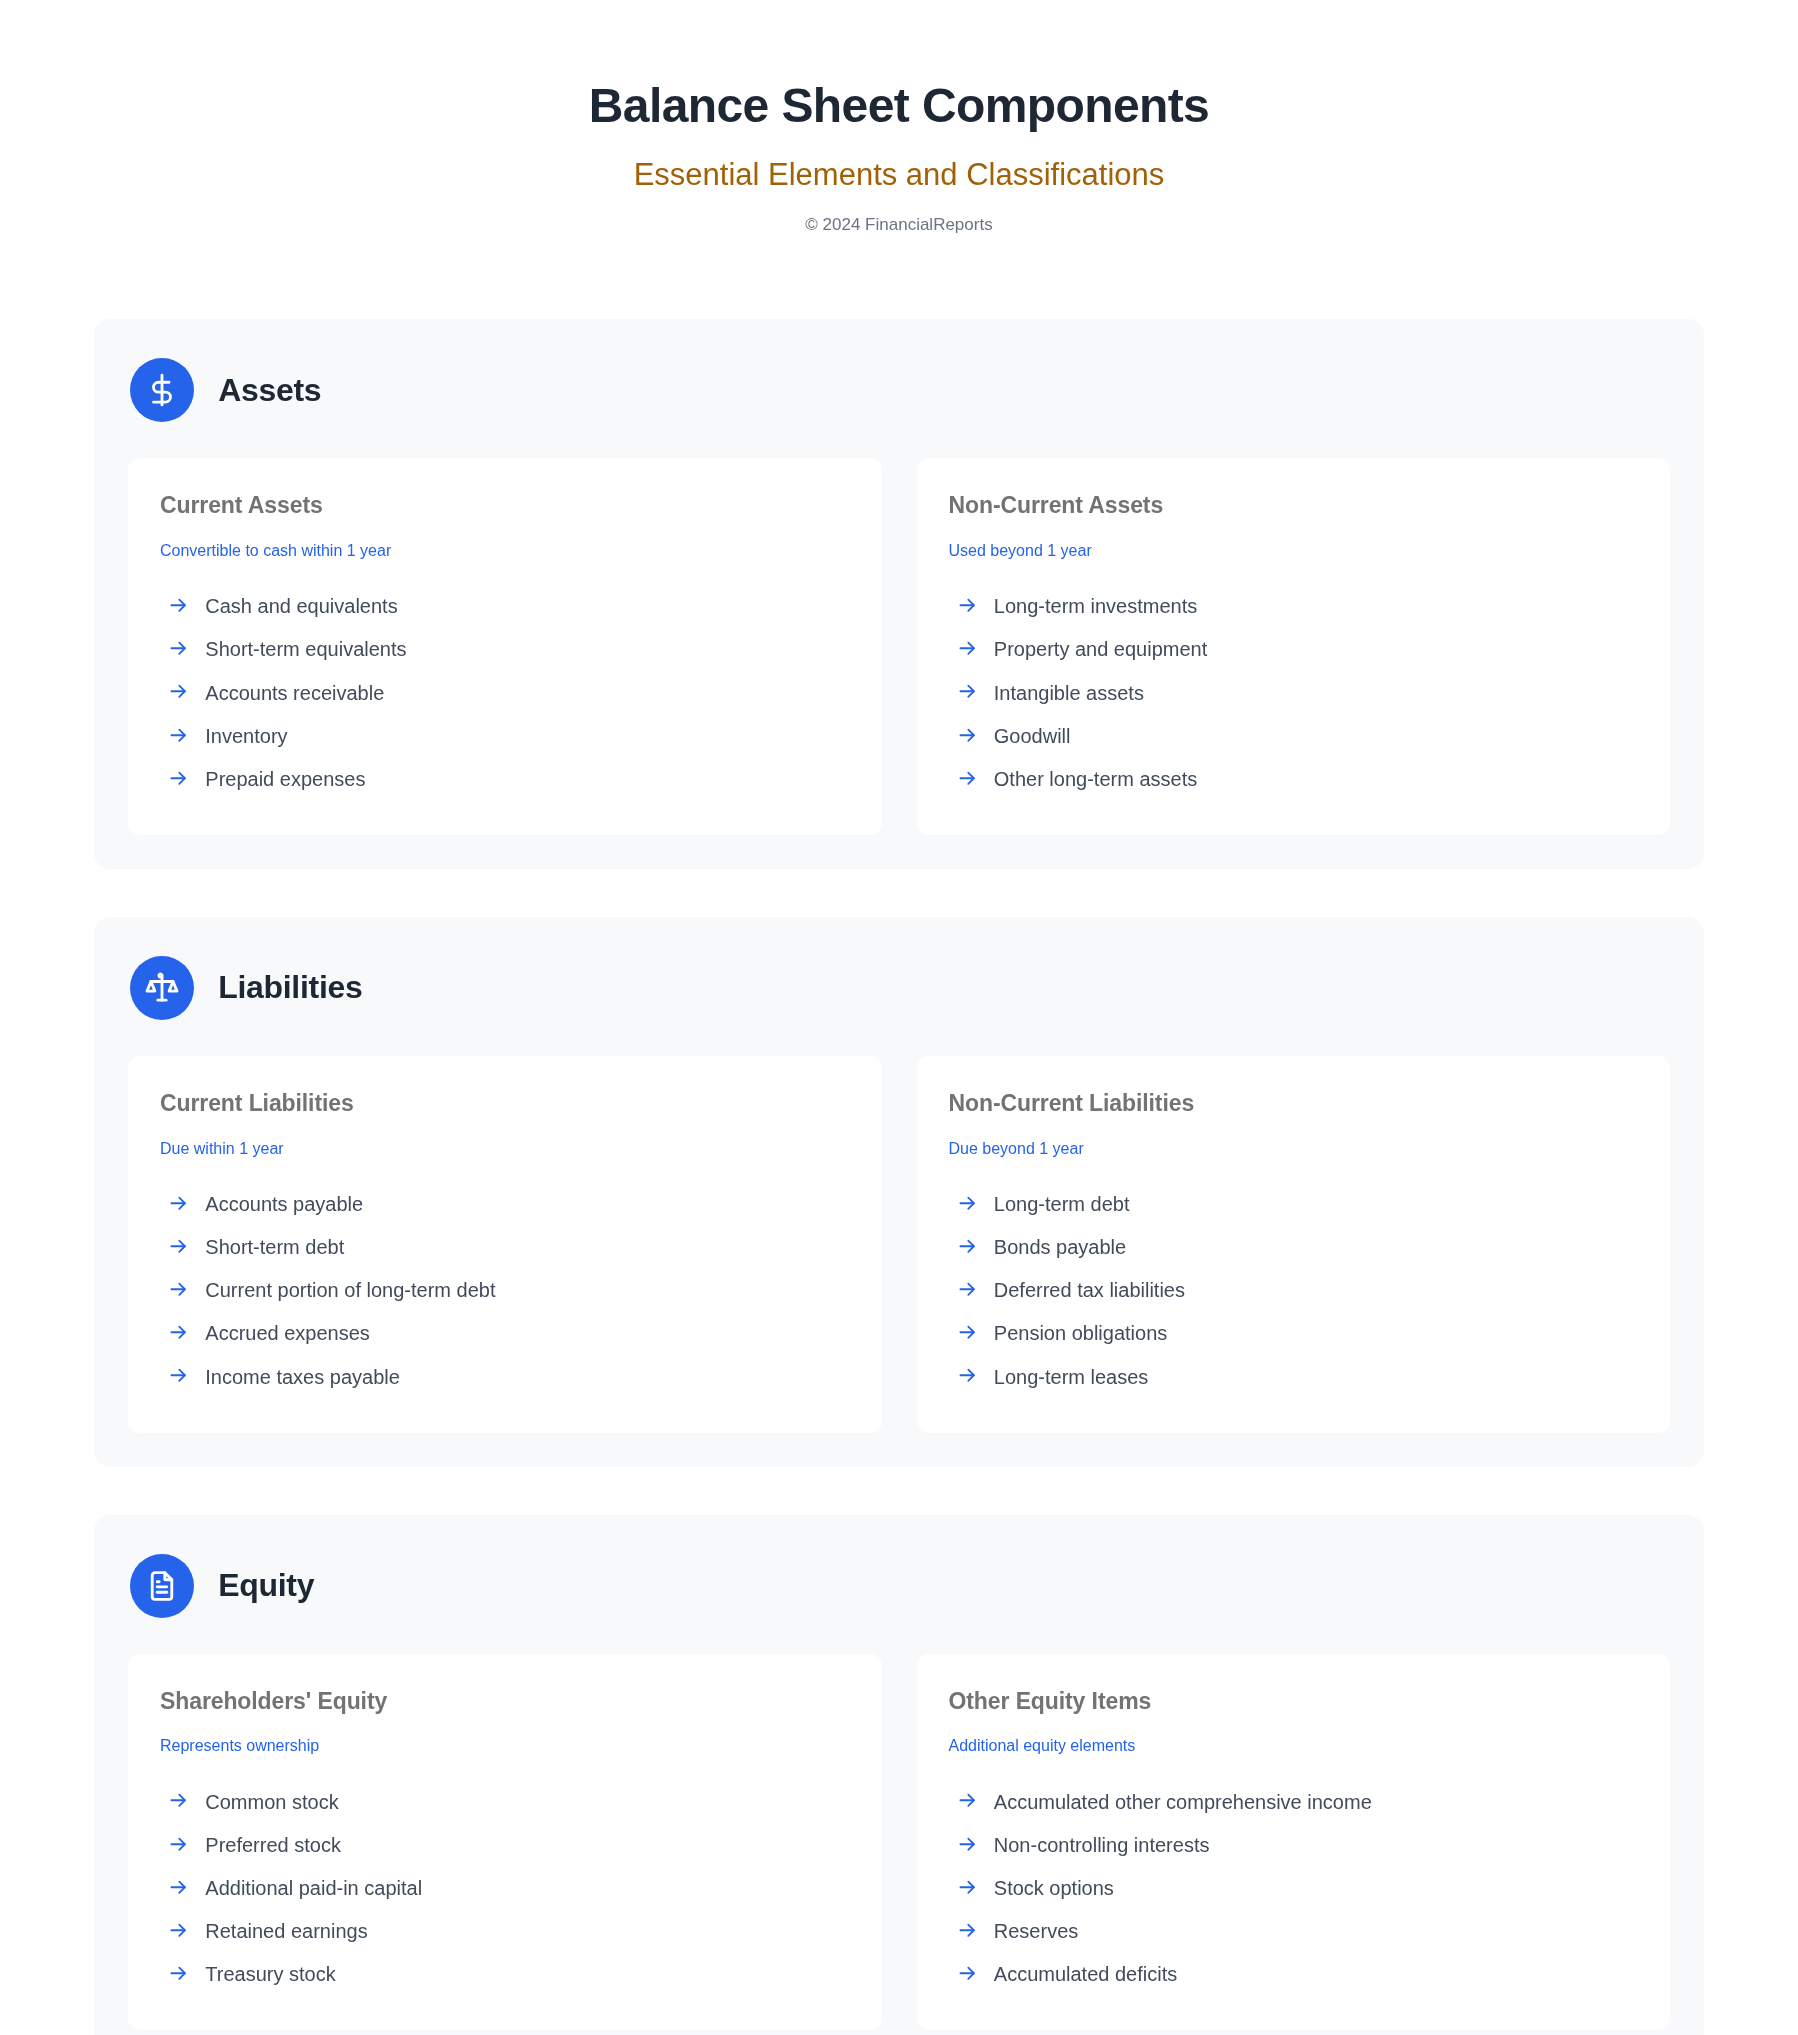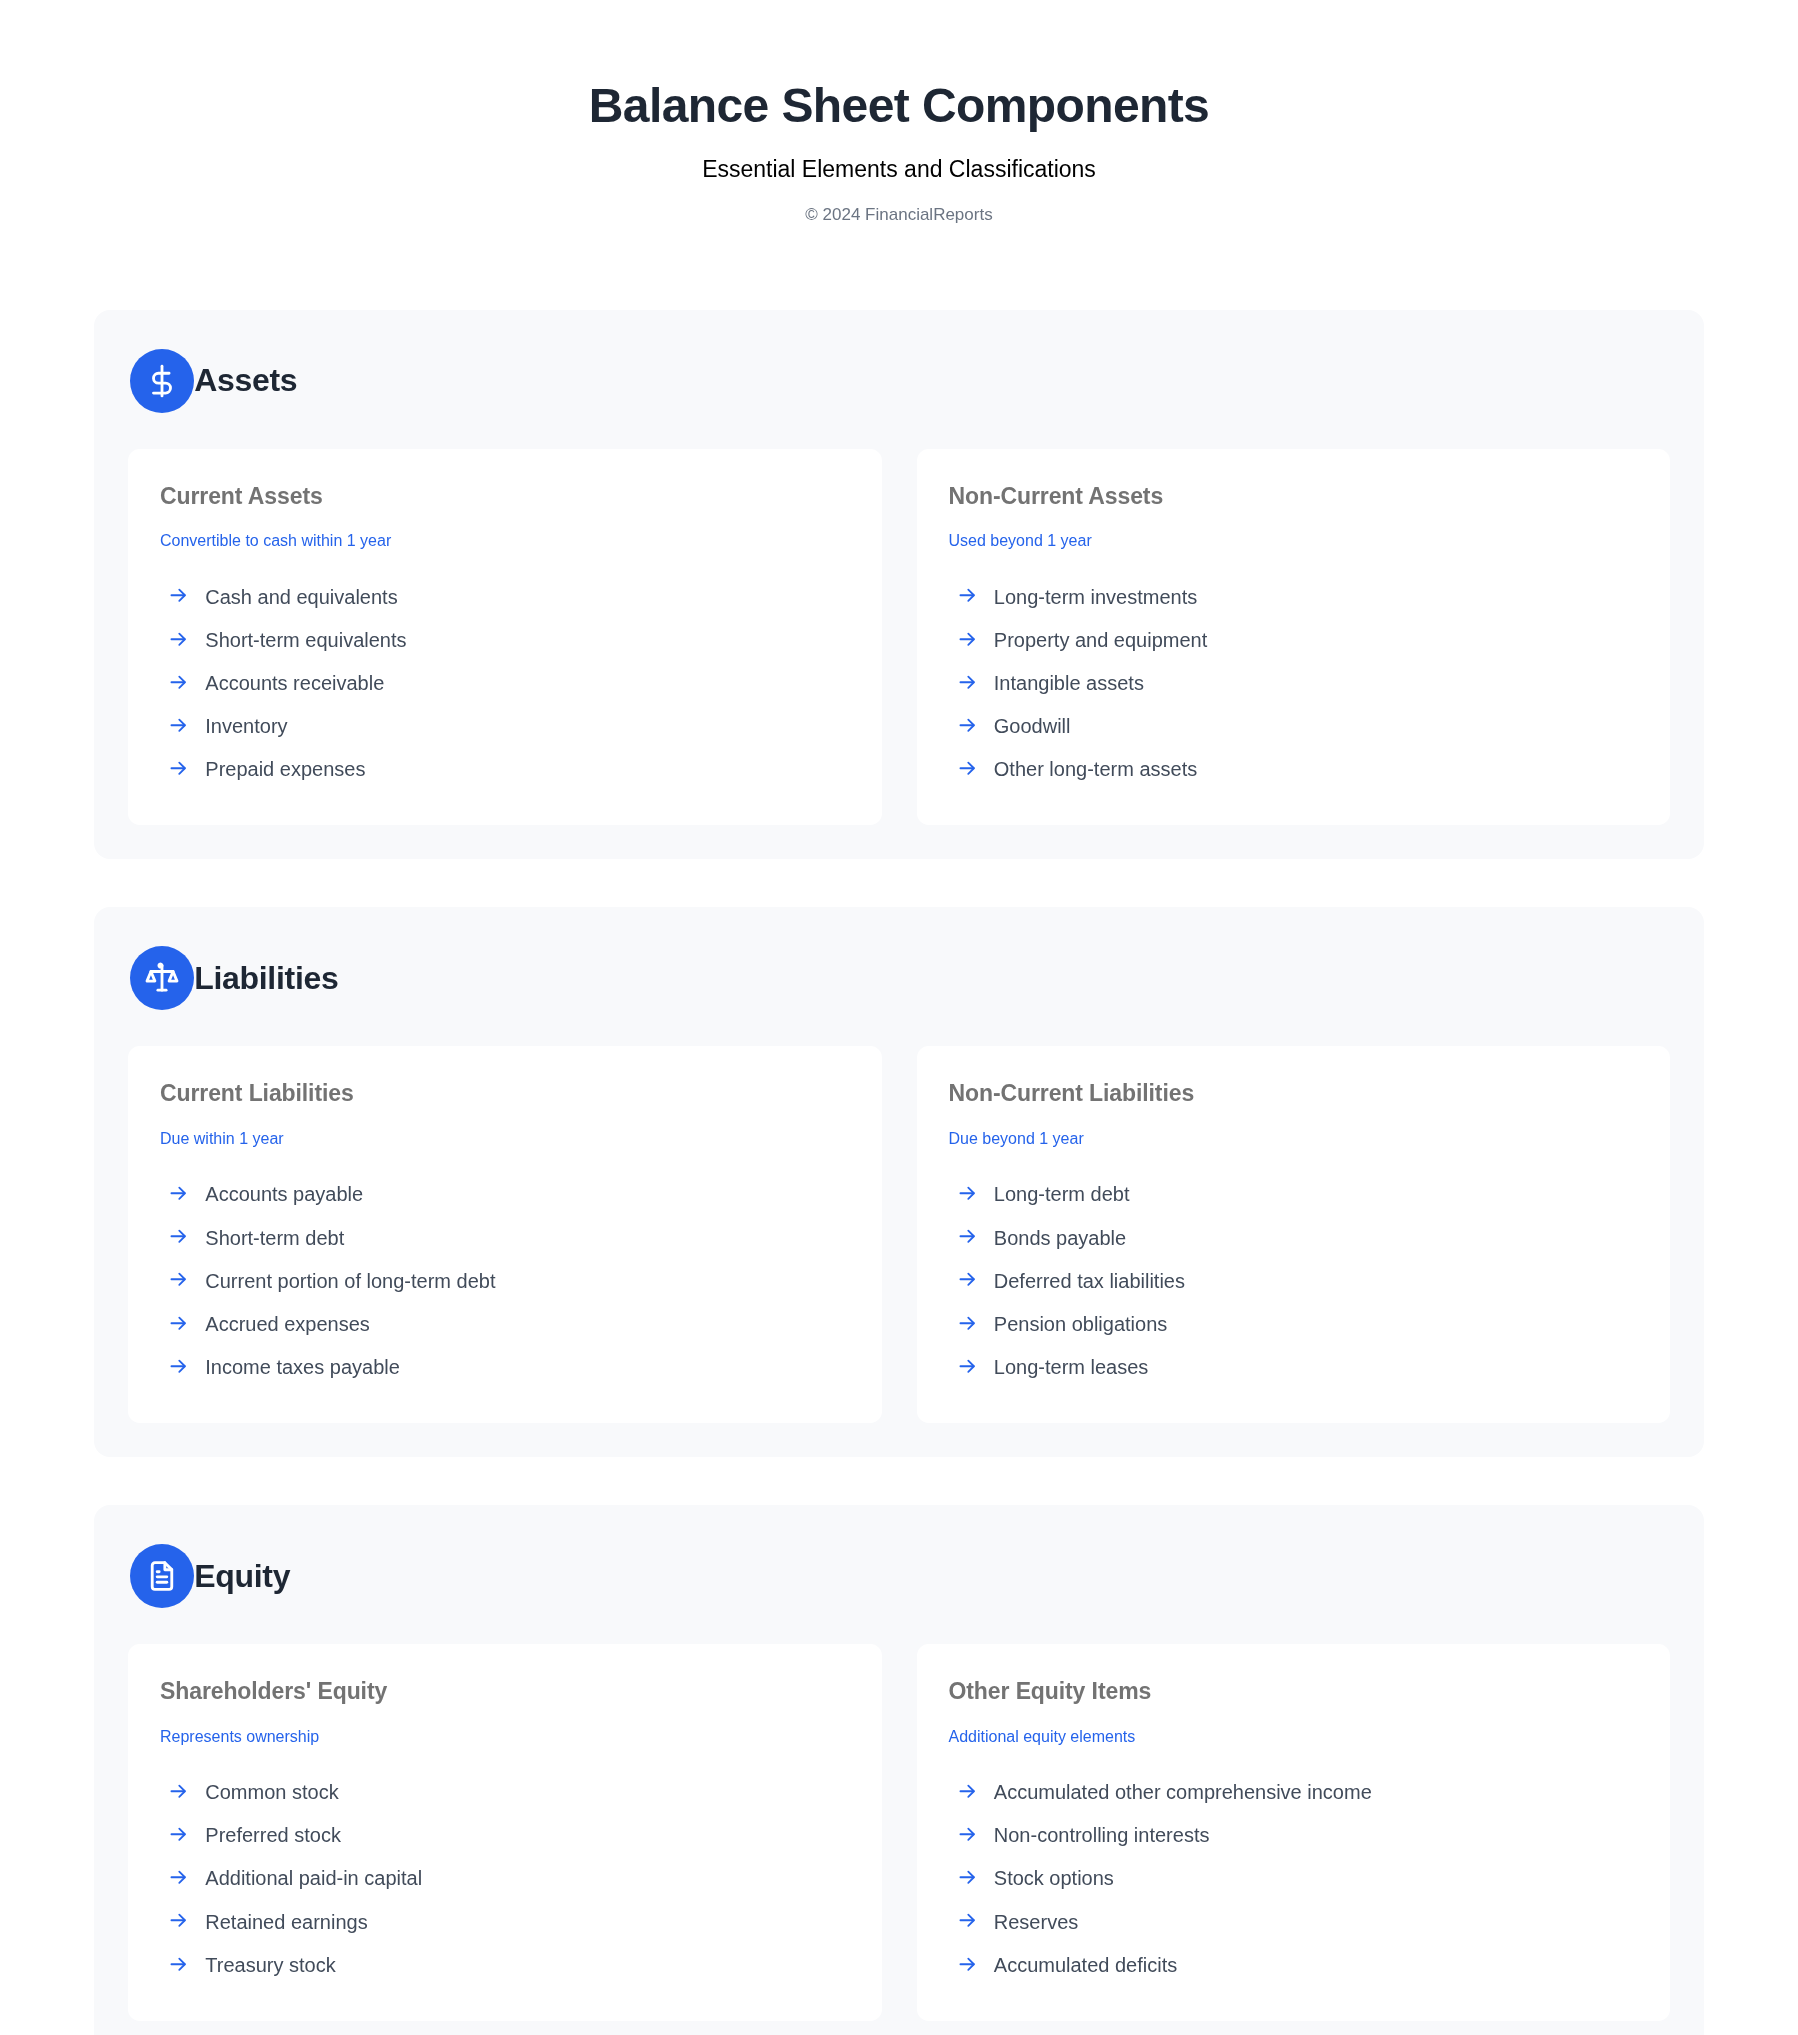--- a/index.html
+++ b/index.html
@@ -24,23 +24,23 @@
 
   .page-title {
     font-size: 48px;
     font-weight: 700;
     letter-spacing: -0.6px;
     color: #1e2734;
     line-height: 1.12;
   }
 
   .page-subtitle {
-    font-size: 23px;
+    font-size: 31px;
     font-weight: 400;
-    color: #000000;
+    color: #a16207;
     margin-top: 23px;
     line-height: 1.2;
   }
 
   .page-copyright {
     font-size: 17px;
     font-weight: 400;
     color: #6b7482;
     margin-top: 22px;
     line-height: 1.2;
@@ -57,20 +57,21 @@
 
   .section-panel {
     background: #f8f9fb;
     border-radius: 16px;
     padding: 39px 34px 34px 34px;
   }
 
   .section-header {
     display: flex;
     align-items: center;
+    gap: 24px;
     padding-left: 2.2px;
     margin-bottom: 36px;
   }
 
   .section-icon {
     width: 64px;
     height: 64px;
     border-radius: 50%;
     background: #2563eb;
     display: flex;

